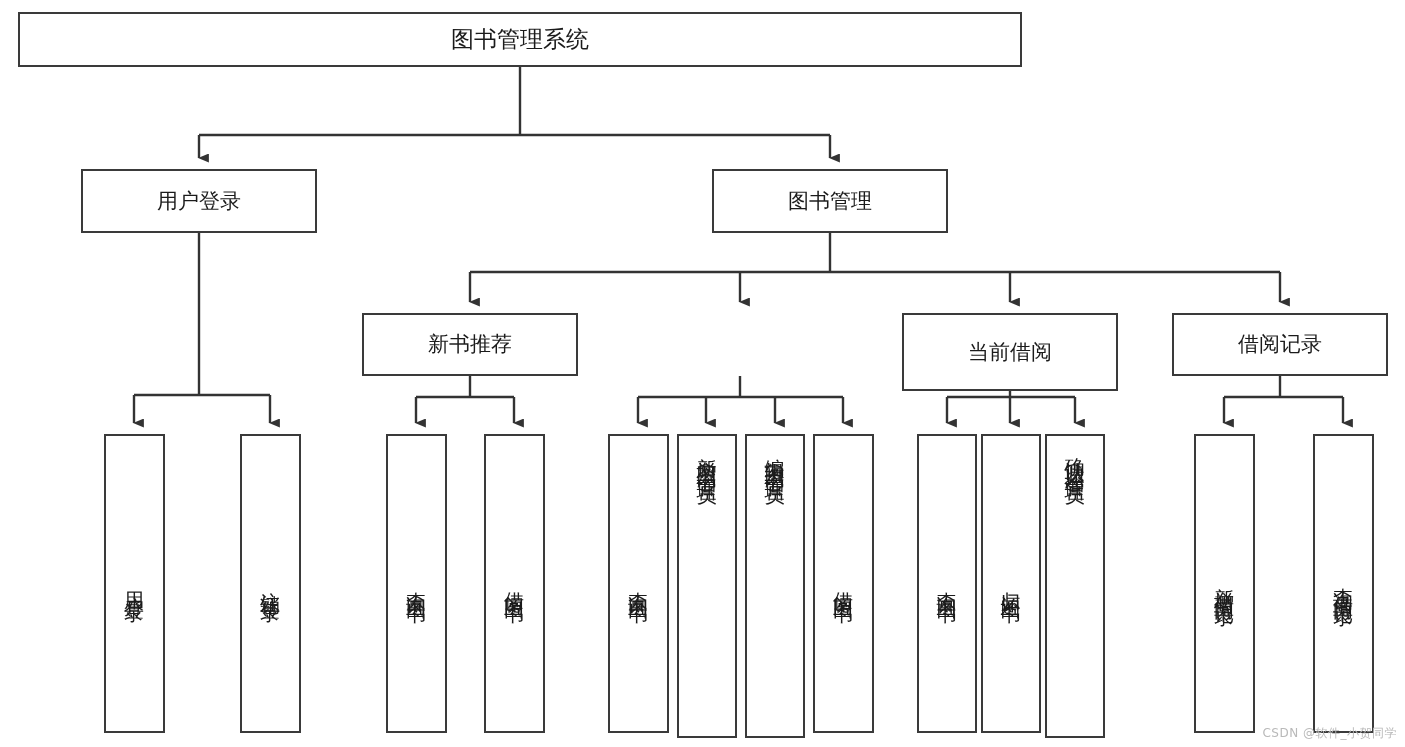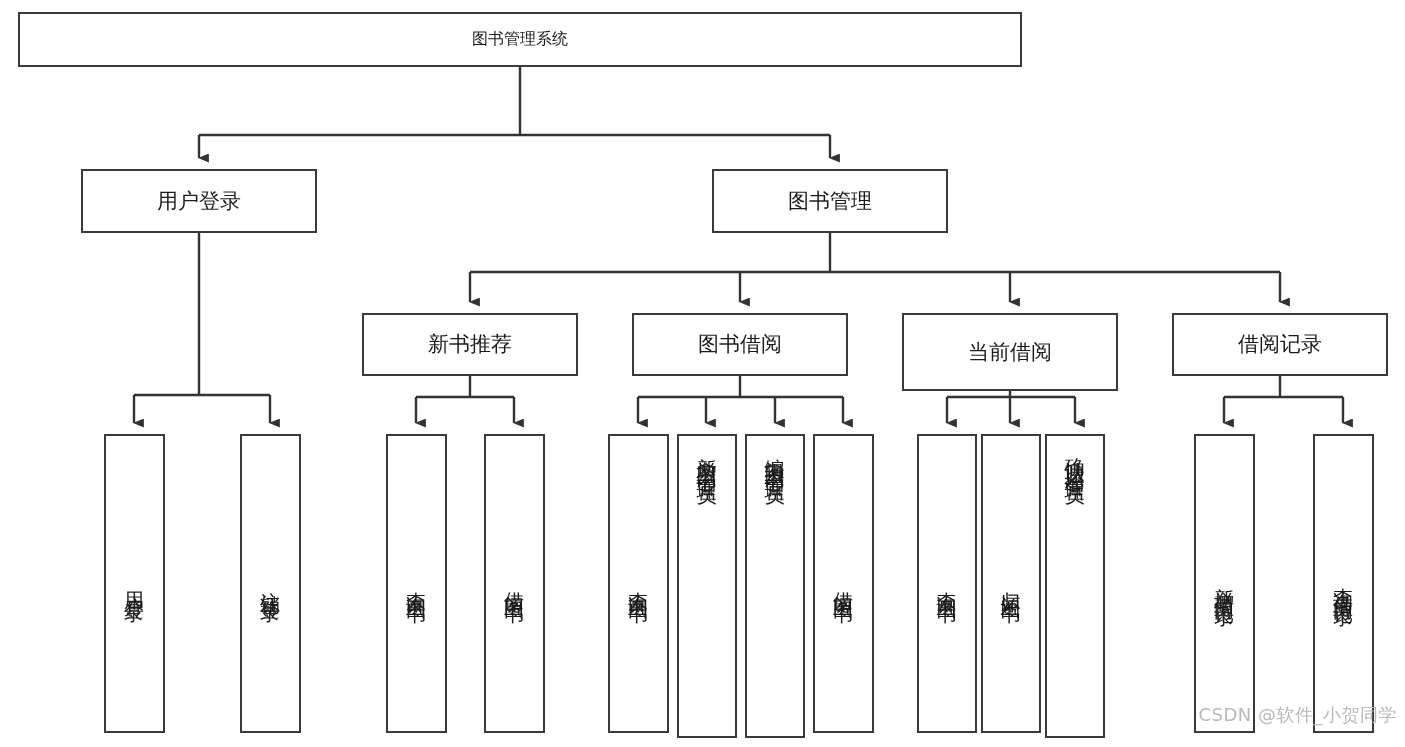--- a/index.html
+++ b/index.html
@@ -42,21 +42,21 @@
     color: #1b1b1b;
     line-height: 1.18;
     text-align: center;
     white-space: nowrap;
   }
   
   .node.h .label {
     font-size: 21px;
   }
   .node.root .label {
-    font-size: 16px;
+    font-size: 23px;
   }
   
   .node.v {
     align-items: flex-start;
     justify-content: center;
     padding-top: 6px;
   }
   .node.v .label {
     writing-mode: vertical-rl;
     text-orientation: upright;
@@ -67,22 +67,22 @@
     white-space: nowrap;
   }
   .node.v.centered {
     align-items: center;
     padding-top: 0;
   }
   
   #watermark {
     position: absolute;
     right: 8px;
-    bottom: 20px;
-    font-size: 18px;
+    bottom: 5px;
+    font-size: 12px;
     color: #b9b9b9;
     letter-spacing: 0.5px;
     z-index: 5;
     white-space: nowrap;
   }
 </style>
 </head>
 <body>
 
 <div id="canvas">
@@ -145,23 +145,20 @@
   <div class="node h" style="left:81px; top:169px; width:236px; height:64px;">
     <span class="label">用户登录</span>
   </div>
   <div class="node h" style="left:362px; top:313px; width:216px; height:63px;">
     <span class="label">新书推荐</span>
   </div>
 
   <div class="node h" style="left:712px; top:169px; width:236px; height:64px;">
     <span class="label">图书管理</span>
   </div>
-  <div class="node h" style="left:632px; top:313px; width:216px; height:63px;">
-    <span class="label">图书借阅</span>
-  </div>
   <div class="node h" style="left:902px; top:313px; width:216px; height:78px;">
     <span class="label">当前借阅</span>
   </div>
   <div class="node h" style="left:1172px; top:313px; width:216px; height:63px;">
     <span class="label">借阅记录</span>
   </div>
 
   <div class="node v centered" style="left:104px; top:434px; width:61px; height:299px;">
     <span class="label">用户登录</span>
   </div>

